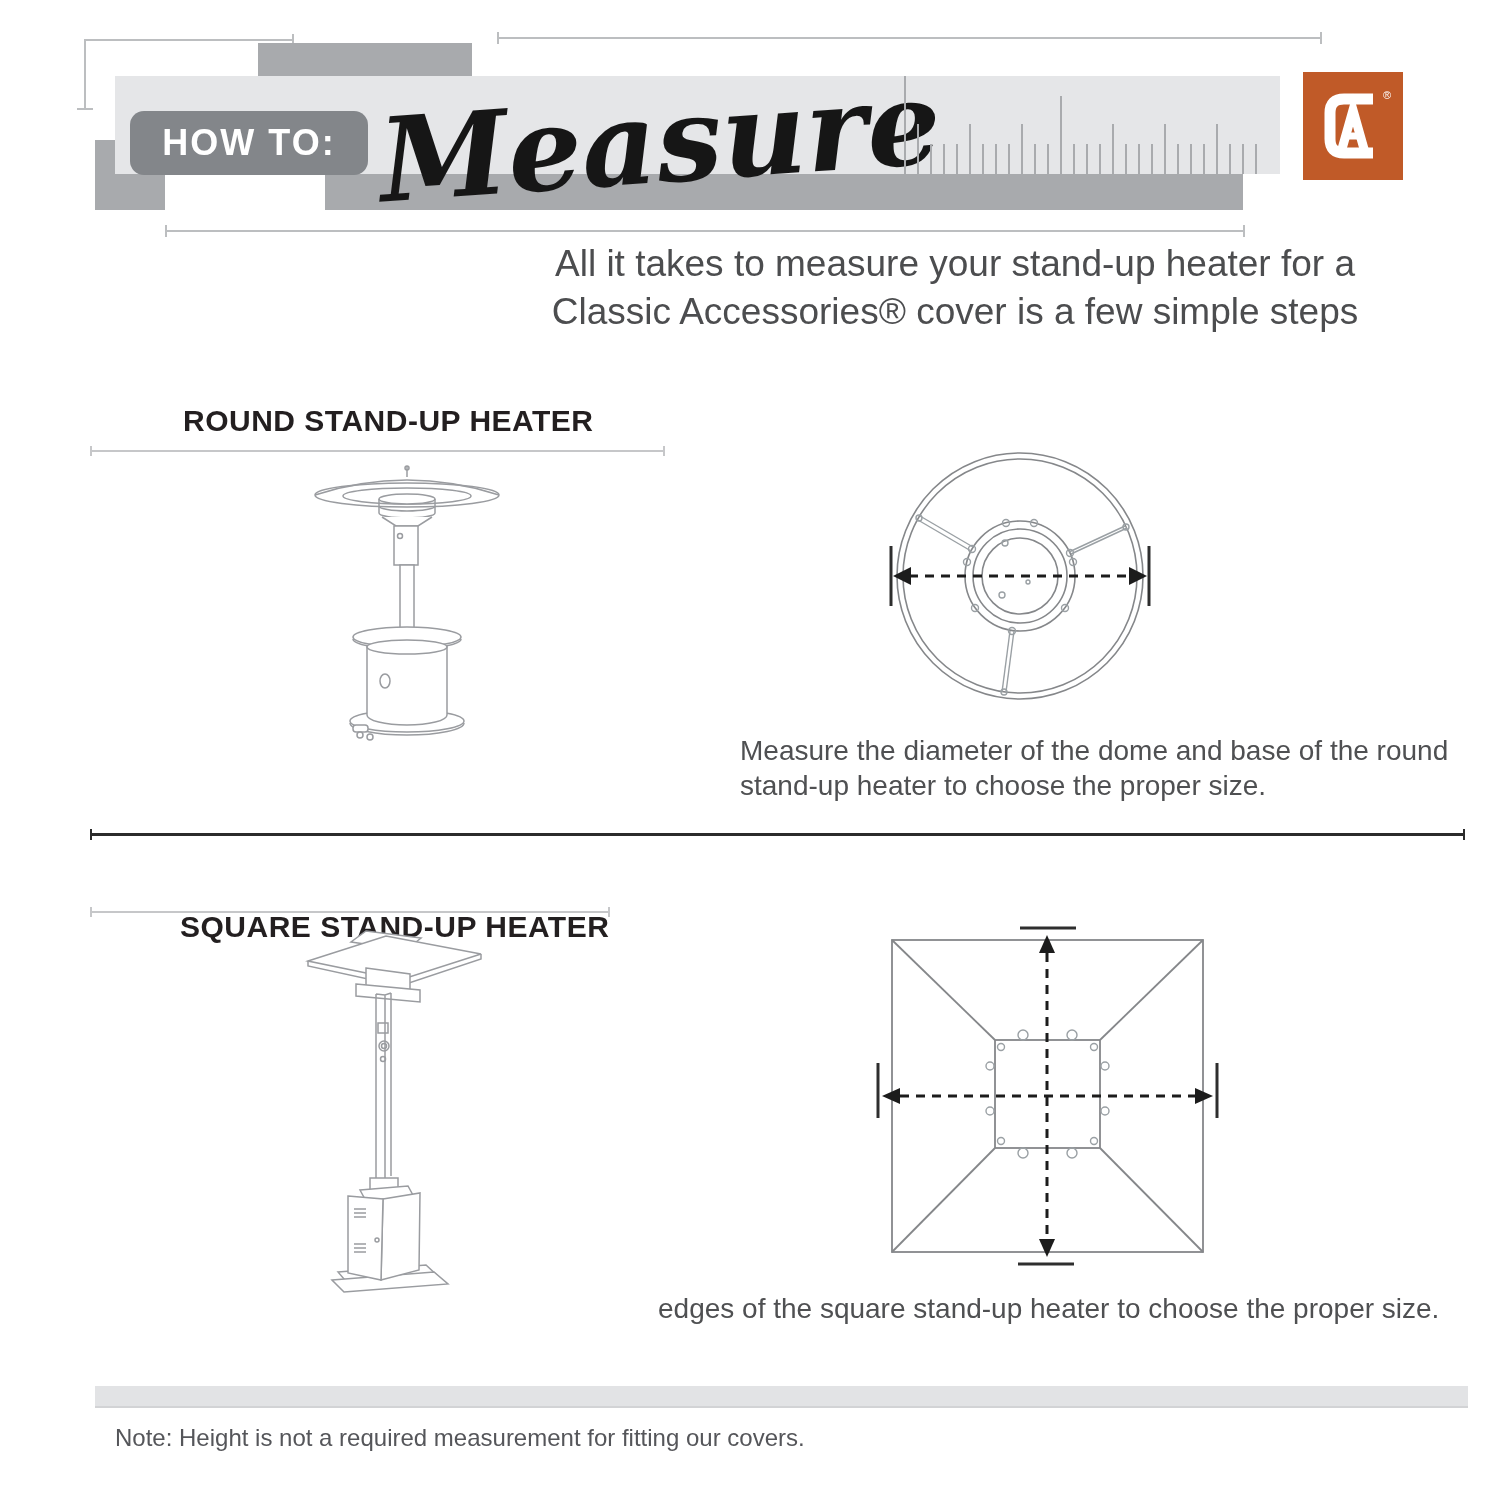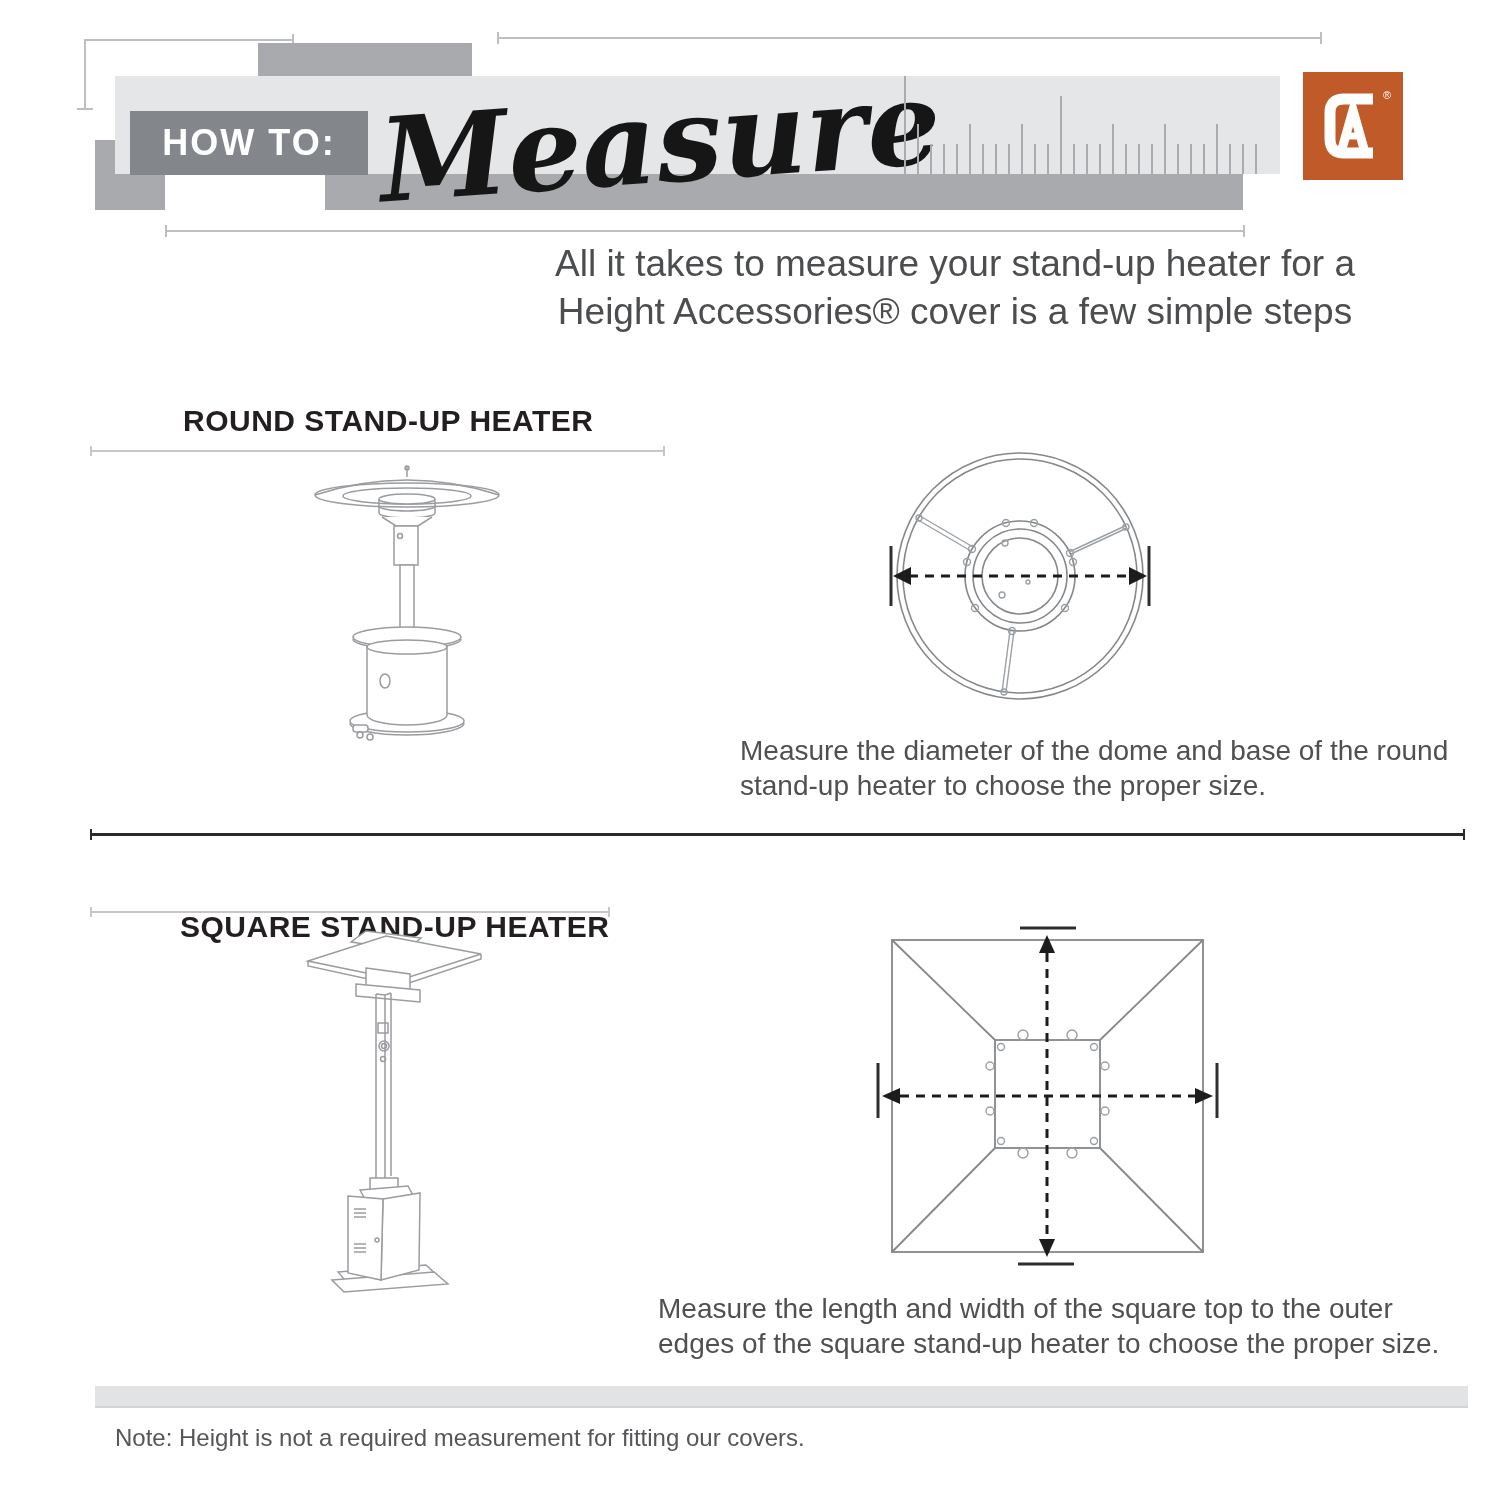--- a/index.html
+++ b/index.html
@@ -6,21 +6,21 @@
   .canvas{position:relative;width:1500px;height:1500px;background:#fff;overflow:hidden;
           font-family:"Liberation Sans",sans-serif;color:#231f20;}
   .abs{position:absolute;}
 
   
   .banner{left:115px;top:76px;width:1165px;height:98px;background:#e5e6e8;}
   .top-rect{left:258px;top:43px;width:214px;height:34px;background:#a8aaad;}
   .left-rect{left:95px;top:140px;width:70px;height:70px;background:#a8aaad;}
   .under-strip{left:325px;top:174px;width:918px;height:36px;background:#a8aaad;}
   .kicker-box{left:130px;top:111px;width:238px;height:64px;background:#83868a;
-              display:flex;align-items:center;justify-content:center;}
+              display:flex;align-items:center;justify-content:center;border-radius:14px;}
   .kicker-box span{color:#fff;font-size:36px;font-weight:bold;letter-spacing:2px;}
   .script-title{left:395px;top:58px;width:530px;height:165px;display:flex;align-items:center;justify-content:center;
                 font-family:"DejaVu Serif",serif;font-style:italic;font-weight:bold;font-size:116px;
                 color:#161616;transform:rotate(-4deg);}
   .logo-box{left:1303px;top:72px;width:100px;height:108px;background:#c05a28;}
 
   
   .dimline{background:#bcbec0;}
 
   
@@ -85,21 +85,21 @@
       <text x="80" y="27" fill="#fff" font-size="11">®</text>
     </svg>
   </div>
 
   <div class="abs dimline" style="left:165px;top:230px;width:1080px;height:2px;"></div>
   <div class="abs dimline" style="left:165px;top:225px;width:2px;height:12px;"></div>
   <div class="abs dimline" style="left:1243px;top:225px;width:2px;height:12px;"></div>
 
   <div class="abs intro">
     <div>All it takes to measure your stand-up heater for a</div>
-    <div>Height Accessories® cover is a few simple steps</div>
+    <div>Classic Accessories® cover is a few simple steps</div>
   </div>
 
   <div class="abs sec-heading" style="left:183px;top:404px;text-align:right;">ROUND STAND-UP HEATER</div>
   <div class="abs h-underline" style="left:90px;top:450px;width:575px;"></div>
 
   <svg class="abs" style="left:290px;top:463px;" width="235" height="285" viewBox="0 0 235 285">
     <g stroke="#9a9ca0" stroke-width="1.5" fill="none">
       <line x1="117" y1="3" x2="117" y2="14"></line>
         <circle cx="117" cy="5" r="2"></circle>
       <path d="M25,32 Q117,2 209,32"></path>
@@ -232,20 +232,19 @@
       <line x1="197" y1="38" x2="197" y2="324" stroke="#1c1c1c" stroke-width="3" stroke-dasharray="9 7"></line>
       <polygon points="197,20 189,38 205,38" fill="#1c1c1c"></polygon>
       <polygon points="197,342 189,324 205,324" fill="#1c1c1c"></polygon>
       <line x1="50" y1="181" x2="345" y2="181" stroke="#1c1c1c" stroke-width="3" stroke-dasharray="9 7"></line>
       <polygon points="32,181 50,173 50,189" fill="#1c1c1c"></polygon>
       <polygon points="363,181 345,173 345,189" fill="#1c1c1c"></polygon>
     </g>
   </svg>
 
   <div class="abs caption" style="left:658px;top:1291px;">
-    <div>Measure the length and width of the square top to the outer</div>
     <div>edges of the square stand-up heater to choose the proper size.</div>
   </div>
 
   <div class="abs foot-bar"></div>
   <div class="abs note">Note: Height is not a required measurement for fitting our covers.</div>
 
 </div>
 
 </body></html>

